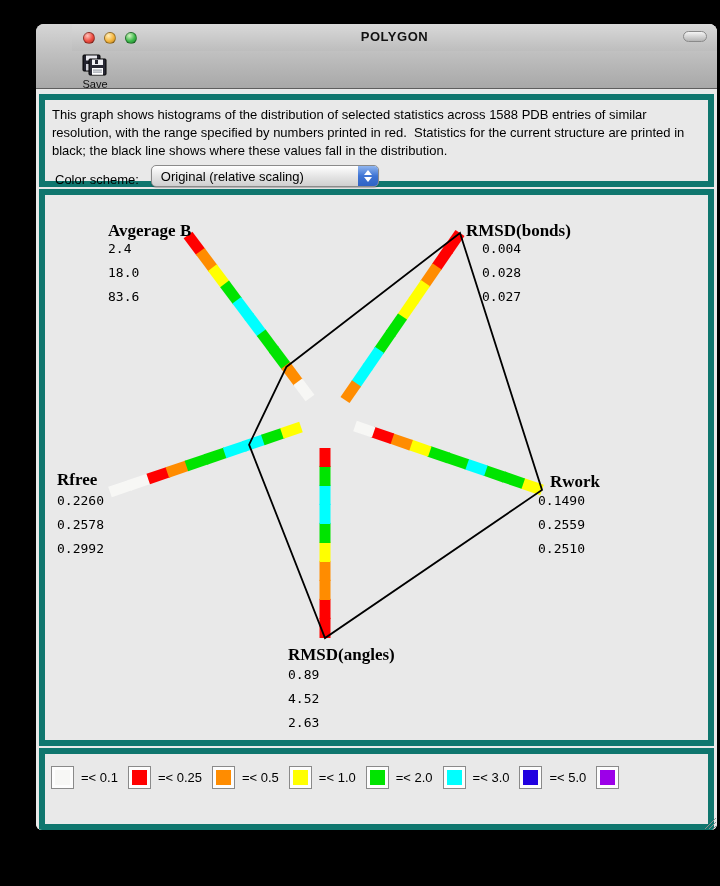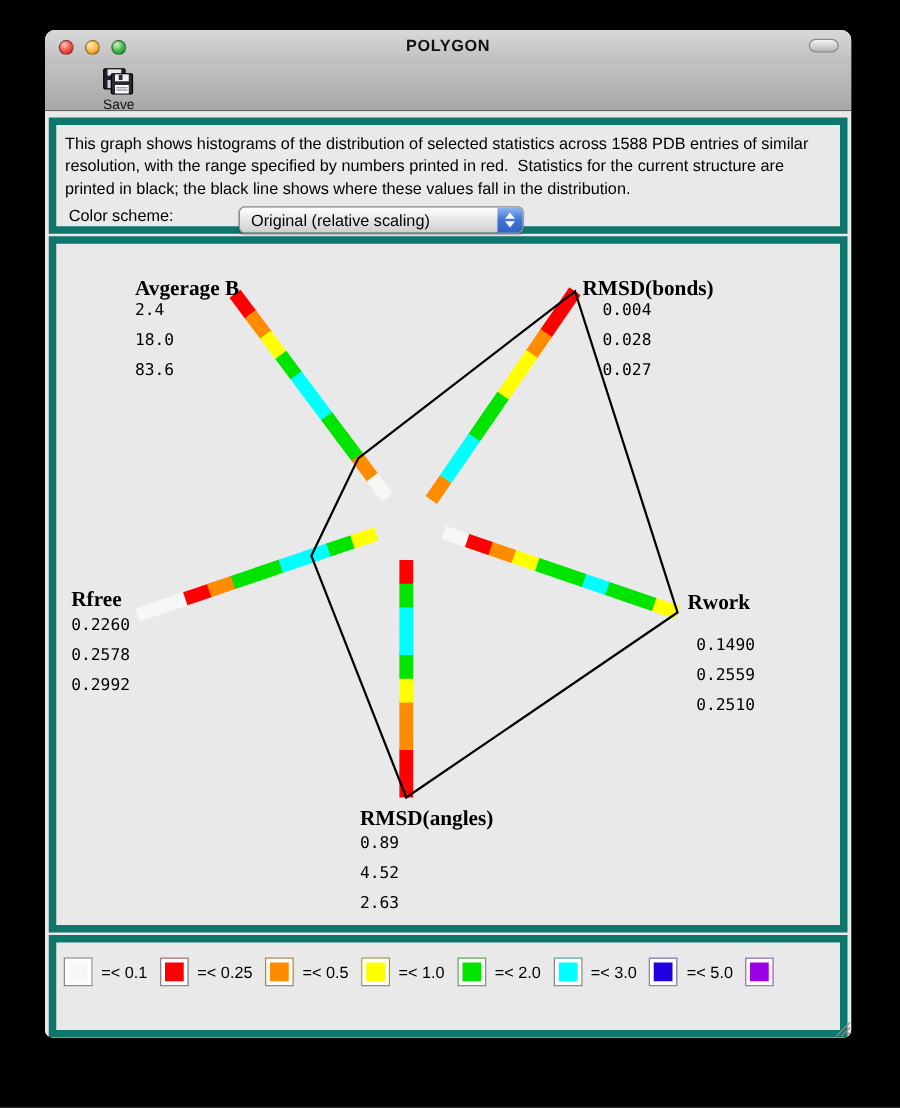--- a/index.html
+++ b/index.html
@@ -1,20 +1,20 @@
 <!DOCTYPE html>
 <html><head>
 <meta charset="utf-8">
 <style>
   html,body{margin:0;padding:0;background:#000;}
   .stage{position:relative;width:720px;height:886px;background:#000;overflow:hidden;
          font-family:"Liberation Sans",sans-serif;}
   .window{position:absolute;left:36px;top:24px;width:645px;height:806px;
           border-radius:8px 8px 6px 6px;overflow:hidden;background:#e9e9e9;
-          box-shadow:0 10px 30px rgba(0,0,0,.6);}
+          box-shadow:0 10px 30px rgba(0,0,0,.6);padding-left:36px;}
   
   .titlebar{position:relative;height:27px;
             background:linear-gradient(#d9d9d9,#bdbdbd);
             border-bottom:none;}
   .chrome-top{position:absolute;left:0;top:0;width:100%;height:64px;
               background:linear-gradient(#d6d6d6 0%,#c2c2c2 40%,#a8a8a8 100%);
               border-bottom:1px solid #5e5e5e;}
   .lights{position:absolute;left:11px;top:8px;display:flex;gap:9px;}
   .light{width:12px;height:12px;border-radius:50%;border:1px solid rgba(0,0,0,.35);box-sizing:border-box;}
   .light.red{background:radial-gradient(circle at 35% 28%,#ffc2bb,#ee4c40 55%,#a32b22);}
@@ -27,21 +27,21 @@
   .toolbar{position:absolute;left:0;top:27px;width:100%;height:37px;}
   .tool-save{position:absolute;left:44px;top:2px;width:30px;display:flex;flex-direction:column;
              align-items:center;cursor:default;}
   .tool-save .lbl{font-size:11px;color:#111;margin-top:1px;}
   
   .content{position:absolute;left:0;top:65px;width:100%;height:741px;background:#e9e9e9;
            box-sizing:border-box;padding:5px 3px 0 3px;}
   .panel{border:6px solid #0f766e;background:#e9e9e9;box-sizing:border-box;}
   .desc-panel{height:93px;margin-bottom:2px;padding:6px 8px 0 7px;}
   .desc{margin:0;font-size:13px;line-height:18px;color:#000;white-space:pre-wrap;}
-  .scheme-row{display:flex;align-items:flex-start;margin-top:5px;gap:40px;}
+  .scheme-row{display:flex;align-items:flex-end;margin-top:5px;}
   .scheme-label{font-size:13px;color:#000;margin-left:3px;}
   .popup{position:relative;margin-left:12px;width:228px;height:22px;border:1px solid #8a8a8a;
          border-radius:5px;background:linear-gradient(#ffffff,#e8e8e8 45%,#cfcfcf);
          box-shadow:0 1px 1px rgba(0,0,0,.25);display:flex;align-items:center;box-sizing:border-box;}
   .popup-text{font-size:13px;color:#000;padding-left:9px;flex:1;white-space:nowrap;overflow:hidden;}
   .popup-arrows{width:20px;height:100%;border-radius:0 4px 4px 0;
                 background:linear-gradient(#8fb5ef,#3e74d4 50%,#2f63c4);
                 display:flex;flex-direction:column;align-items:center;justify-content:center;gap:2px;}
   .tri-up{width:0;height:0;border-left:4px solid transparent;border-right:4px solid transparent;
           border-bottom:5px solid #fff;}
@@ -170,21 +170,21 @@
             <line x1="217.8" y1="245" x2="238.046" y2="238.11" stroke="#00e400" stroke-width="11"></line>
             <line x1="236.9" y1="238.5" x2="256" y2="232" stroke="#ffff00" stroke-width="11"></line>
             <polygon points="241.5615763546798,171.6847290640394 415,38 497,295 280,443 204.08717948717955,249.66666666666663" fill="none" stroke="#000000" stroke-width="1.8"></polygon>
           </svg>
         <div id="axis-labels">
             <div class="axis-label" style="left: 63px; top: 26px;">Avgerage B</div>
             <div class="axis-values" style="left: 63px; top: 42px;"><div class="vr">2.4</div><div class="vb">18.0</div><div class="vr">83.6</div></div>
             <div class="axis-label" style="left: 421px; top: 26px;">RMSD(bonds)</div>
             <div class="axis-values" style="left: 421px; top: 42px; margin-left: 16px;"><div class="vr">0.004</div><div class="vb">0.028</div><div class="vr">0.027</div></div>
             <div class="axis-label" style="left: 505px; top: 277px;">Rwork</div>
-            <div class="axis-values" style="left: 512px; top: 294px; margin-top: 16px;"><div class="vr">0.1490</div><div class="vb">0.2559</div><div class="vr">0.2510</div></div>
+            <div class="axis-values" style="left: 493px; top: 294px;"><div class="vr">0.1490</div><div class="vb">0.2559</div><div class="vr">0.2510</div></div>
             <div class="axis-label" style="left: 243px; top: 450px;">RMSD(angles)</div>
             <div class="axis-values" style="left: 243px; top: 468px;"><div class="vr">0.89</div><div class="vb">4.52</div><div class="vr">2.63</div></div>
             <div class="axis-label" style="left: 12px; top: 275px;">Rfree</div>
             <div class="axis-values" style="left: 12px; top: 294px;"><div class="vr">0.2260</div><div class="vb">0.2578</div><div class="vr">0.2992</div></div>
           </div>
       </div>
 
       <div class="panel legend-panel">
         <div class="legend-row" id="legend-row">
             <div class="bin">

